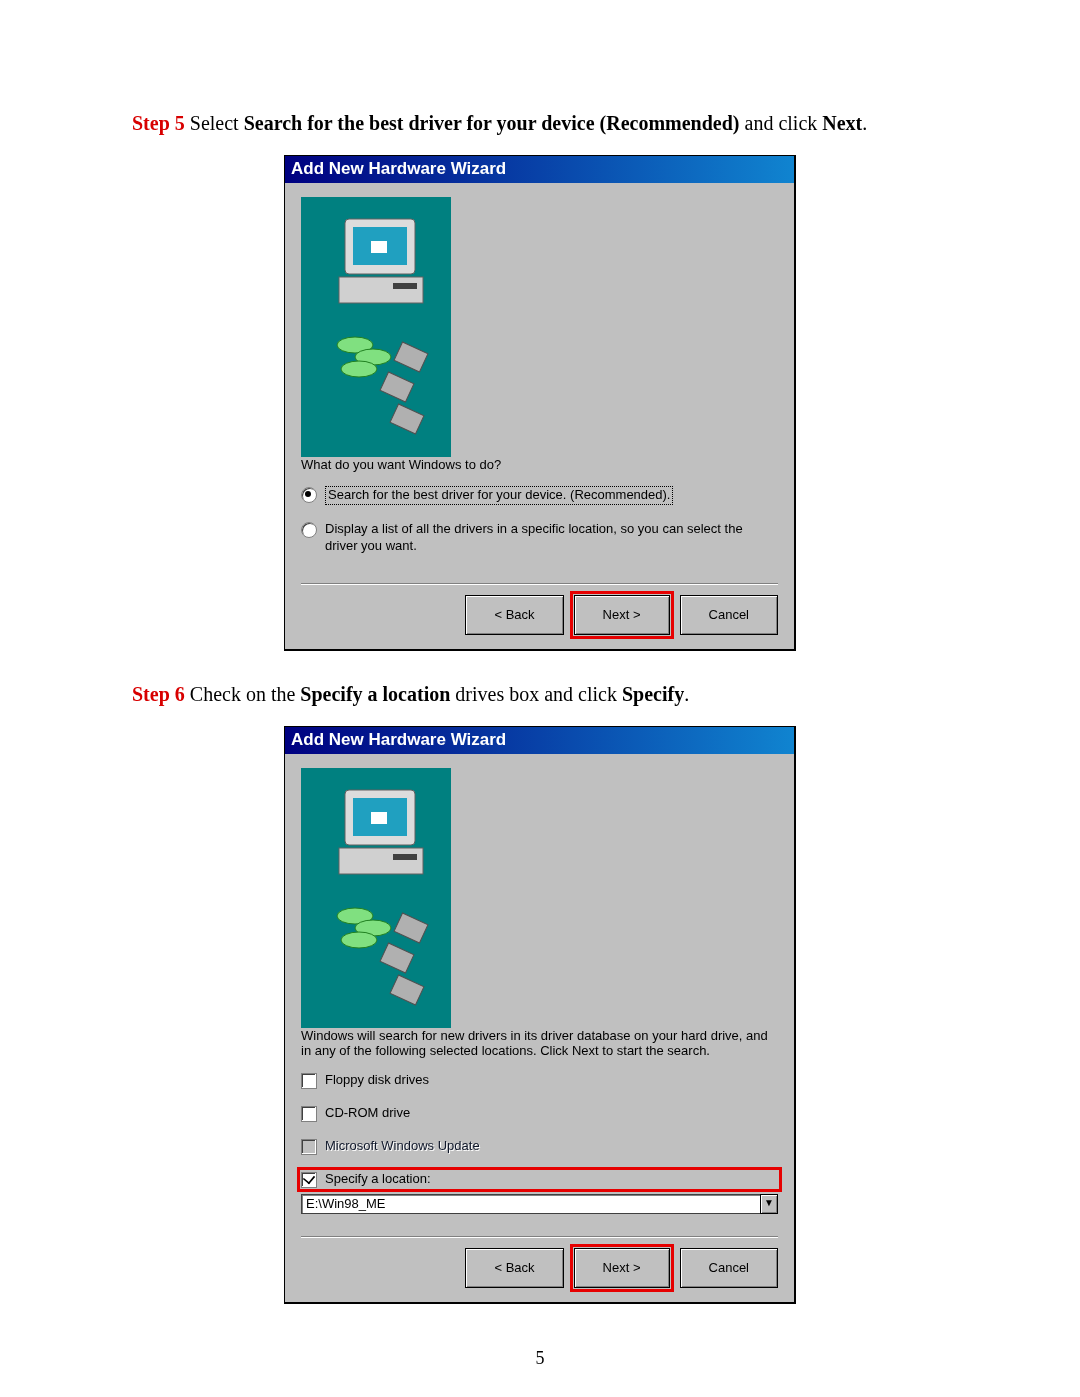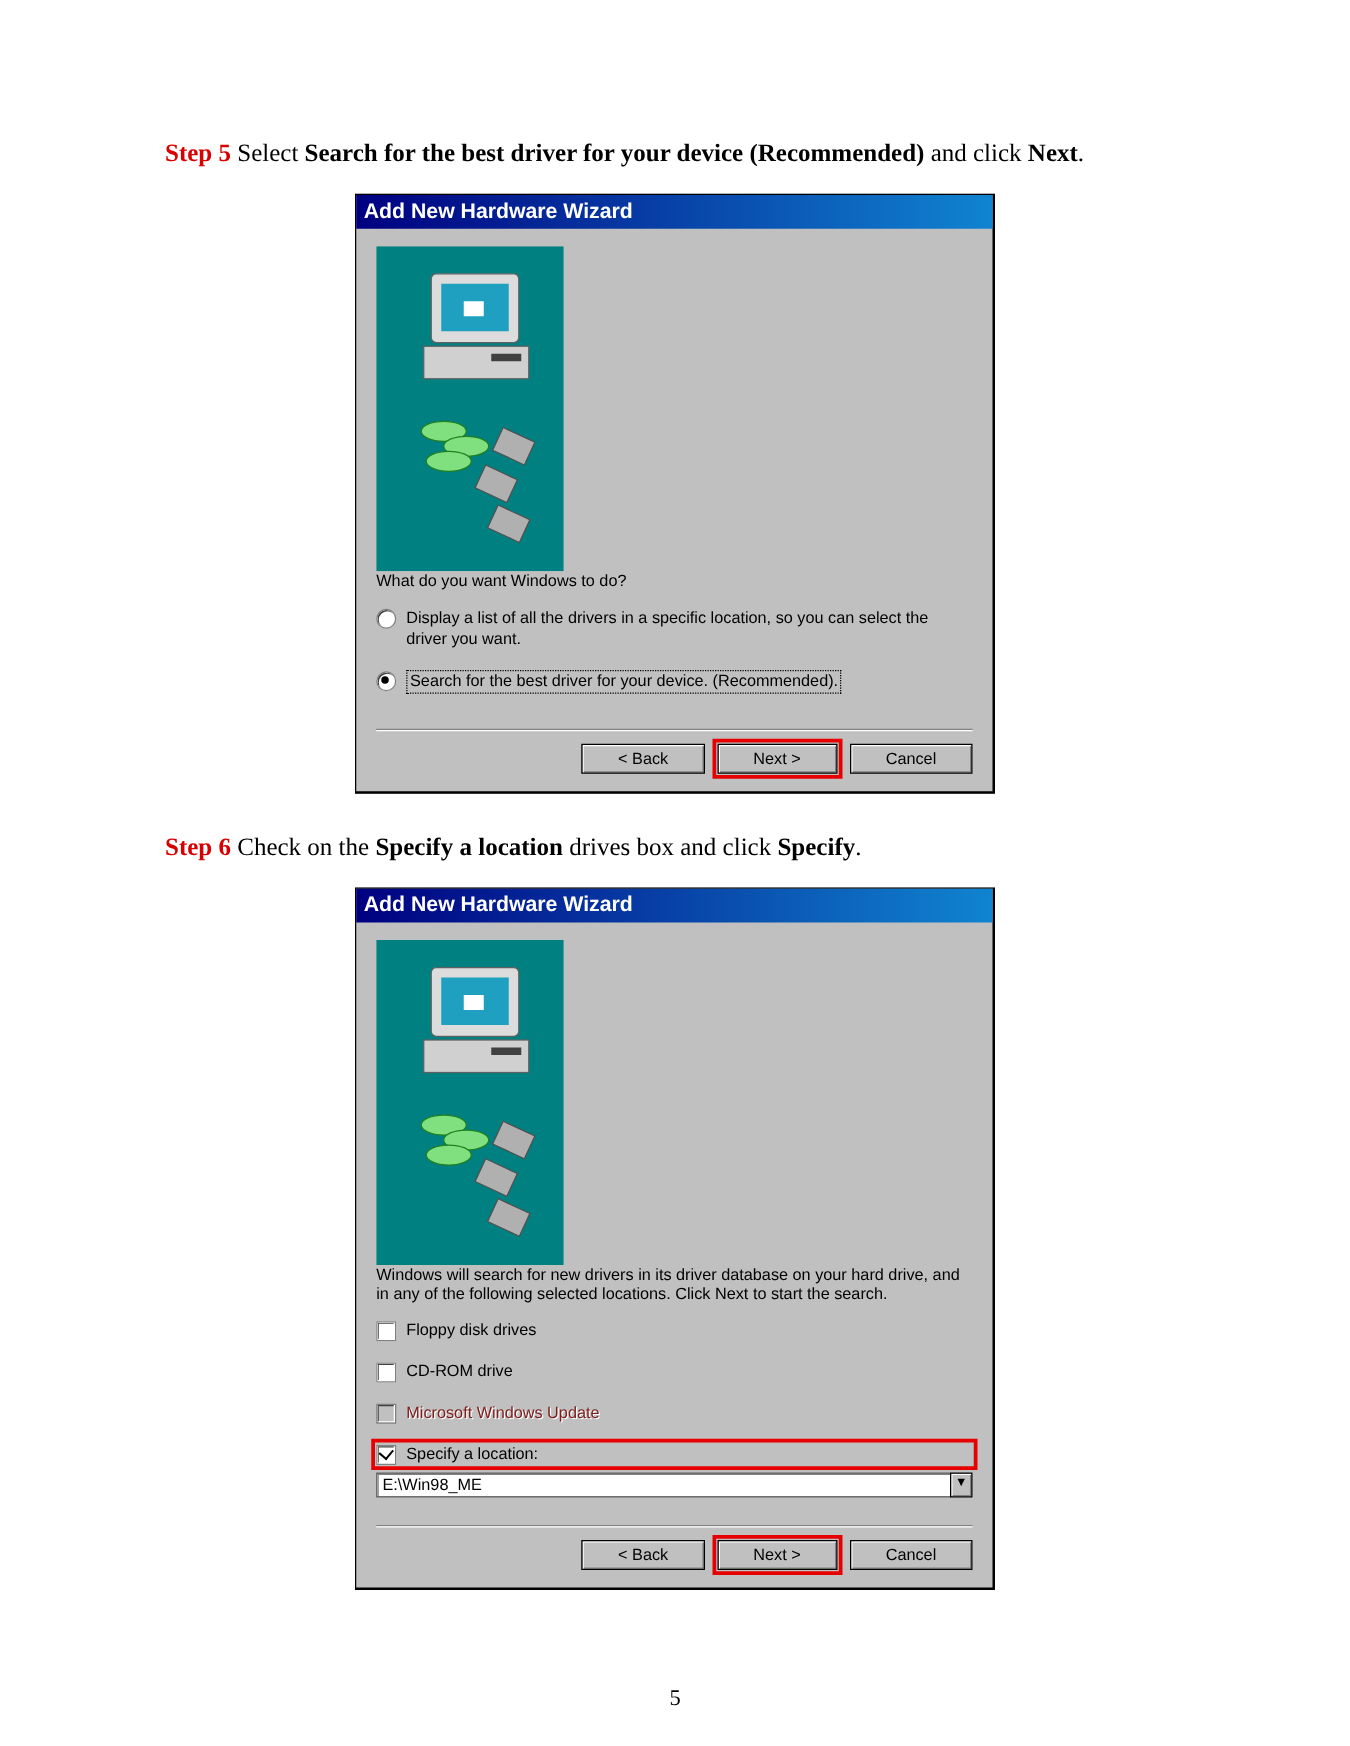--- a/index.html
+++ b/index.html
@@ -111,38 +111,38 @@
     left: 2px; top: -1px;
     width: 8px; height: 10px;
     border: solid #000;
     border-width: 0 2px 2px 0;
     transform: rotate(40deg) scale(0.8);
   }
   .check-row.disabled .check-ctrl {
     background: #c0c0c0;
   }
   .check-row.disabled .check-label {
-    color: #7f1d1d;
+    color: #0f172a;
     text-shadow: 1px 1px 0 #fff;
   }
   .dlg-sep {
     border: none;
     border-top: 1px solid #808080;
     border-bottom: 1px solid #fff;
     margin: 6px 16px 10px 16px;
   }
   .btnrow {
     display: flex;
     justify-content: flex-end;
     padding: 0 16px 14px 16px;
     gap: 10px;
   }
   .win-btn {
     min-width: 80px;
-    height: 24px;
+    height: 40px;
     font-family: inherit;
     font-size: 13px;
     background: #c0c0c0;
     border: 1px solid #000;
     box-shadow: inset 1px 1px 0 #fff, inset -1px -1px 0 #808080;
     padding: 0 28px;
     text-align: center;
     line-height: 20px;
   }
   .hl-red {
@@ -219,28 +219,28 @@
           <ellipse cx="58" cy="172" rx="18" ry="8" fill="#80e080" stroke="#208020"></ellipse>
 
           <rect x="96" y="150" width="28" height="20" fill="#b0b0b0" stroke="#505050" transform="rotate(25 110 160)"></rect>
           <rect x="82" y="180" width="28" height="20" fill="#b0b0b0" stroke="#505050" transform="rotate(25 96 190)"></rect>
           <rect x="92" y="212" width="28" height="20" fill="#b0b0b0" stroke="#505050" transform="rotate(25 106 222)"></rect>
         </svg>
       </div>
       <div class="content">
         <div class="prompt">What do you want Windows to do?</div>
 
+        <div class="radio-row selected-focus">
+          <div class="radio-ctrl checked"></div>
+          <div class="radio-label">Search for the best driver for your device. (Recommended).</div>
+        </div>
+
         <div class="radio-row">
           <div class="radio-ctrl"></div>
           <div class="radio-label">Display a list of all the drivers in a specific location, so you can select the driver you want.</div>
-        </div>
-
-        <div class="radio-row selected-focus">
-          <div class="radio-ctrl checked"></div>
-          <div class="radio-label">Search for the best driver for your device. (Recommended).</div>
         </div>
       </div>
     </div>
     <hr class="dlg-sep">
     <div class="btnrow">
       <button class="win-btn"><span>&lt; Back</span></button>
       <button class="win-btn hl-red"><span>Next &gt;</span></button>
       <button class="win-btn"><span>Cancel</span></button>
     </div>
   </div>

